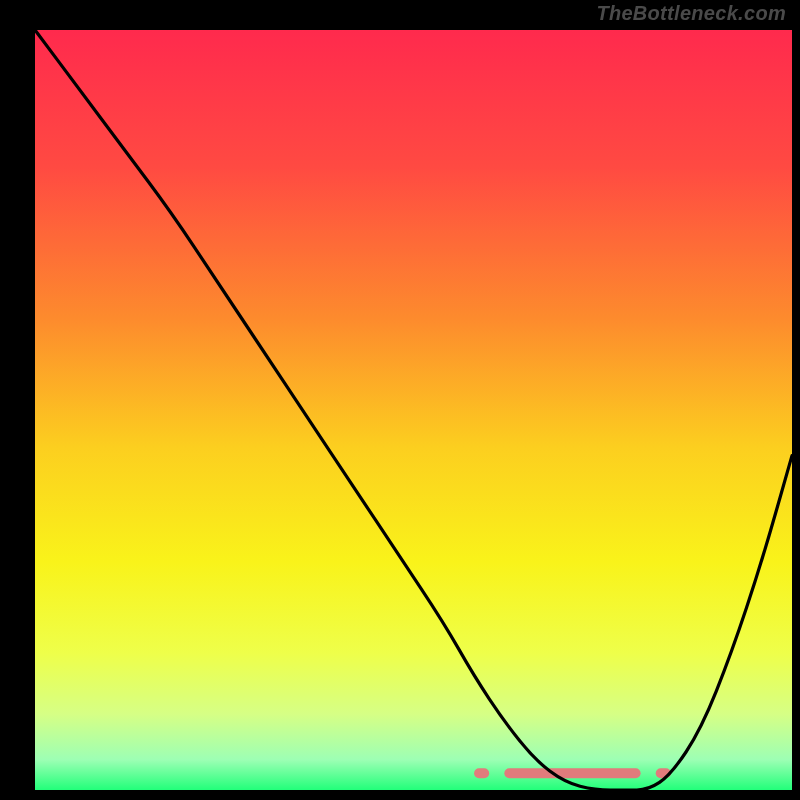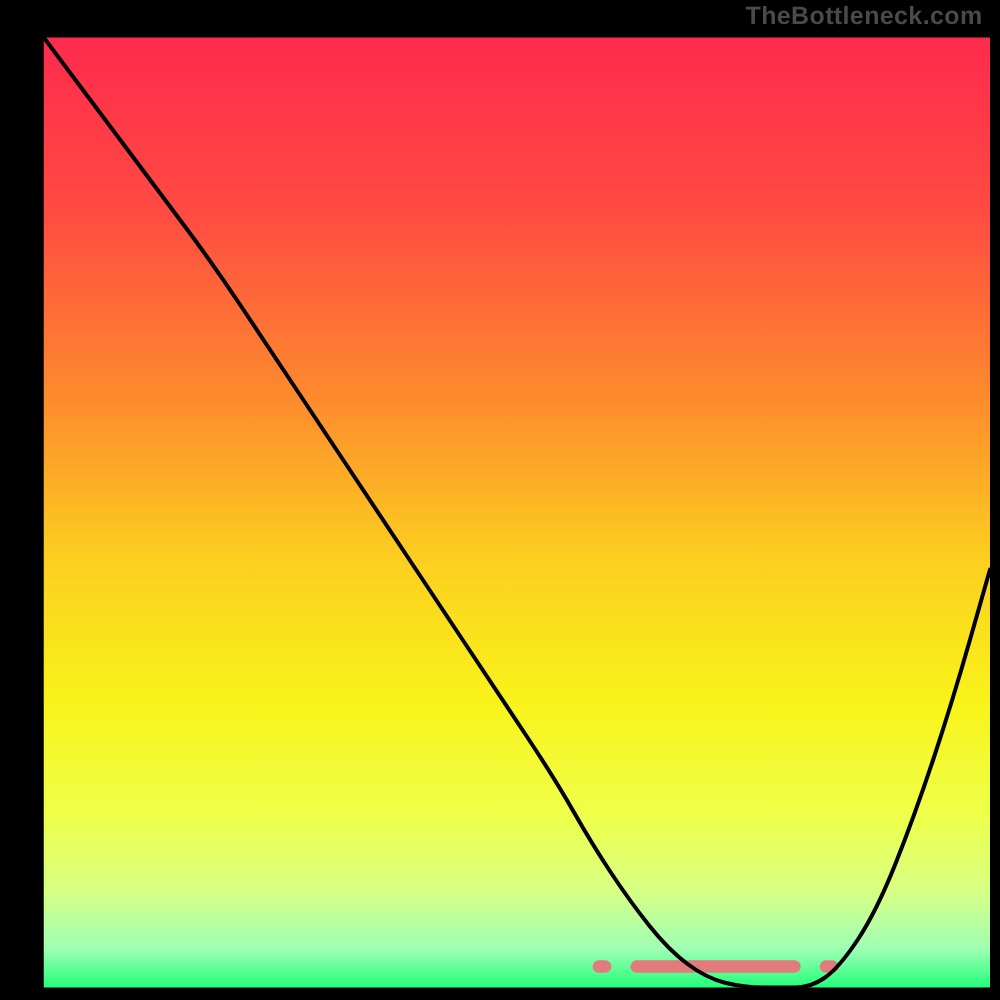--- a/index.html
+++ b/index.html
@@ -13,20 +13,21 @@
   }
   .watermark {
     position: absolute;
     top: 2px;
     right: 14px;
     color: #4a4a4a;
     font-size: 20px;
     font-weight: bold;
     letter-spacing: .3px;
     z-index: 10;
+    font-style: italic;
   }
   .stage {
     position: absolute;
     left: 0;
     top: 0;
     width: 800px;
     height: 800px;
   }
   svg { display: block; }
 </style>

